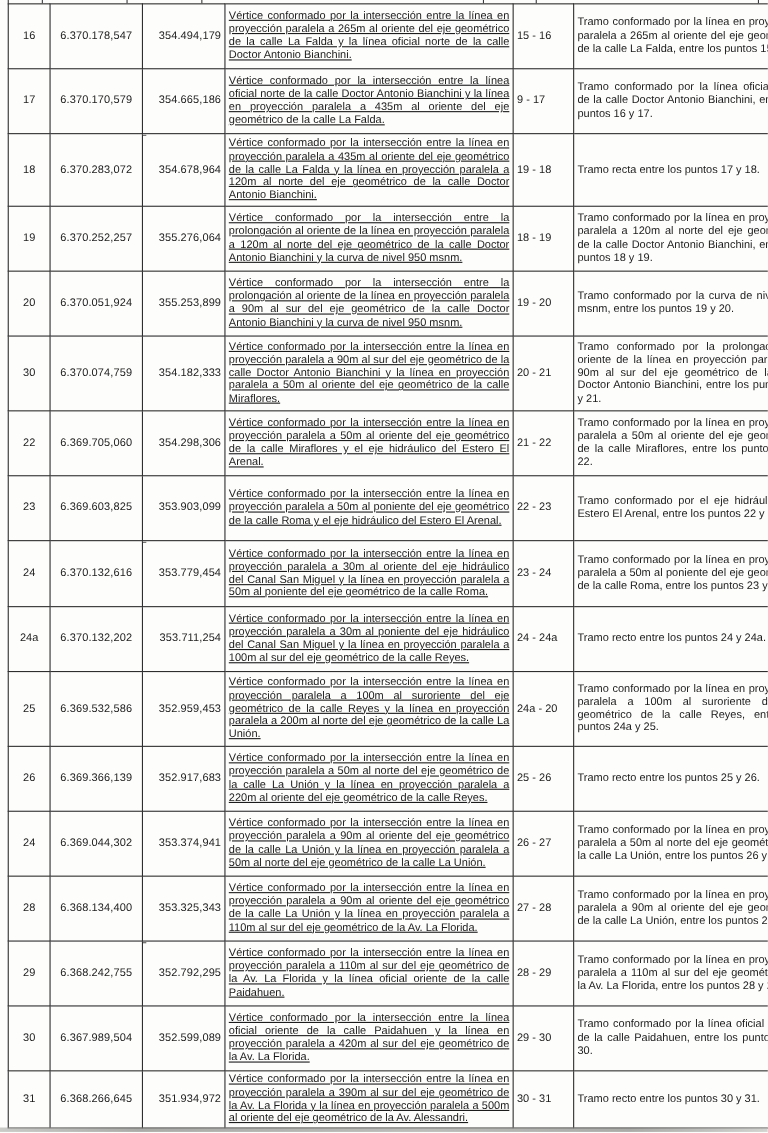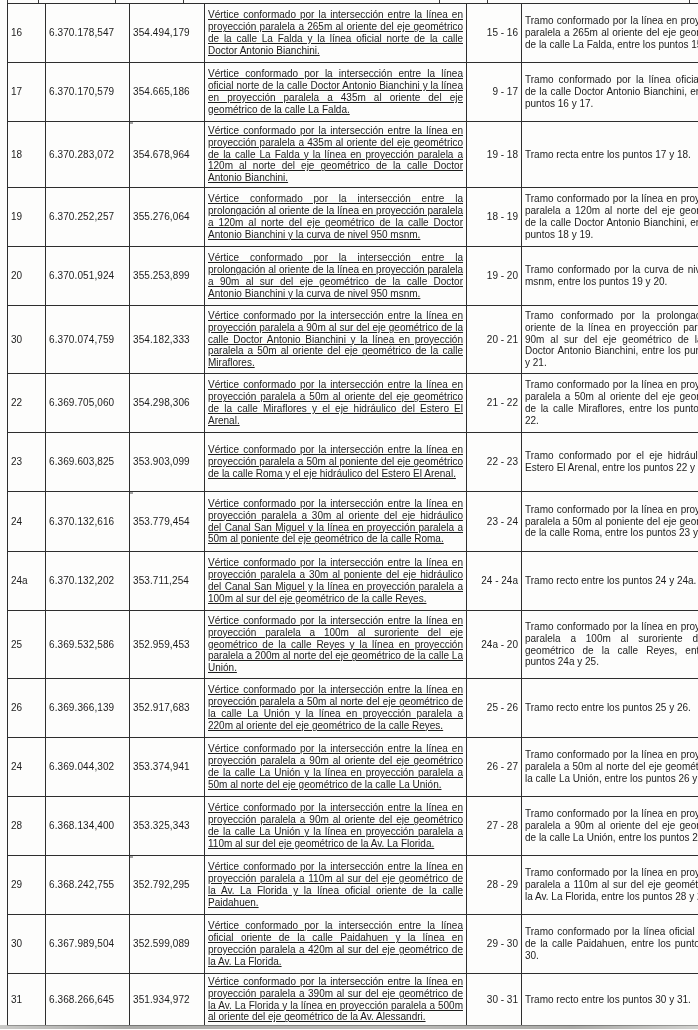--- a/index.html
+++ b/index.html
@@ -29,25 +29,25 @@
     table-layout: fixed;
   }
   table.boundary td {
     border: 1px solid #2e2e2e;
     vertical-align: middle;
     font-size: 10px;
     line-height: 11.8px;
     padding: 2px 3px;
     overflow: hidden;
   }
-  td.c-point   { width: 31px;  font-size: 10.5px; }
-  td.c-north   { width: 77px;  font-size: 10.5px; letter-spacing: 0.1px; }
-  td.c-east    { width: 68px;  text-align: left; font-size: 10.5px; letter-spacing: 0.1px; position: relative; }
+  td.c-point   { width: 31px;  text-align: center; font-size: 10.5px; }
+  td.c-north   { width: 77px;  text-align: center; font-size: 10.5px; letter-spacing: 0.1px; }
+  td.c-east    { width: 68px;  text-align: right; font-size: 10.5px; letter-spacing: 0.1px; position: relative; }
   td.c-vertex  { width: 255px; text-align: justify; text-justify: inter-word; text-decoration: underline; }
-  td.c-segment { width: 48px;  text-align: right; font-size: 10.2px; white-space: nowrap; padding: 2px 1px; }
+  td.c-segment { width: 48px;  text-align: left; font-size: 10.2px; white-space: nowrap; padding: 2px 1px; }
   td.c-tramo   { width: 204px; text-align: justify; text-justify: inter-word; }
   .pencil-mark {
     display: none;
     position: absolute;
     top: -3px; left: -7px;
     width: 12px; height: 10px;
     pointer-events: none;
   }
   .pencil-mark.show { display: block; }
   

